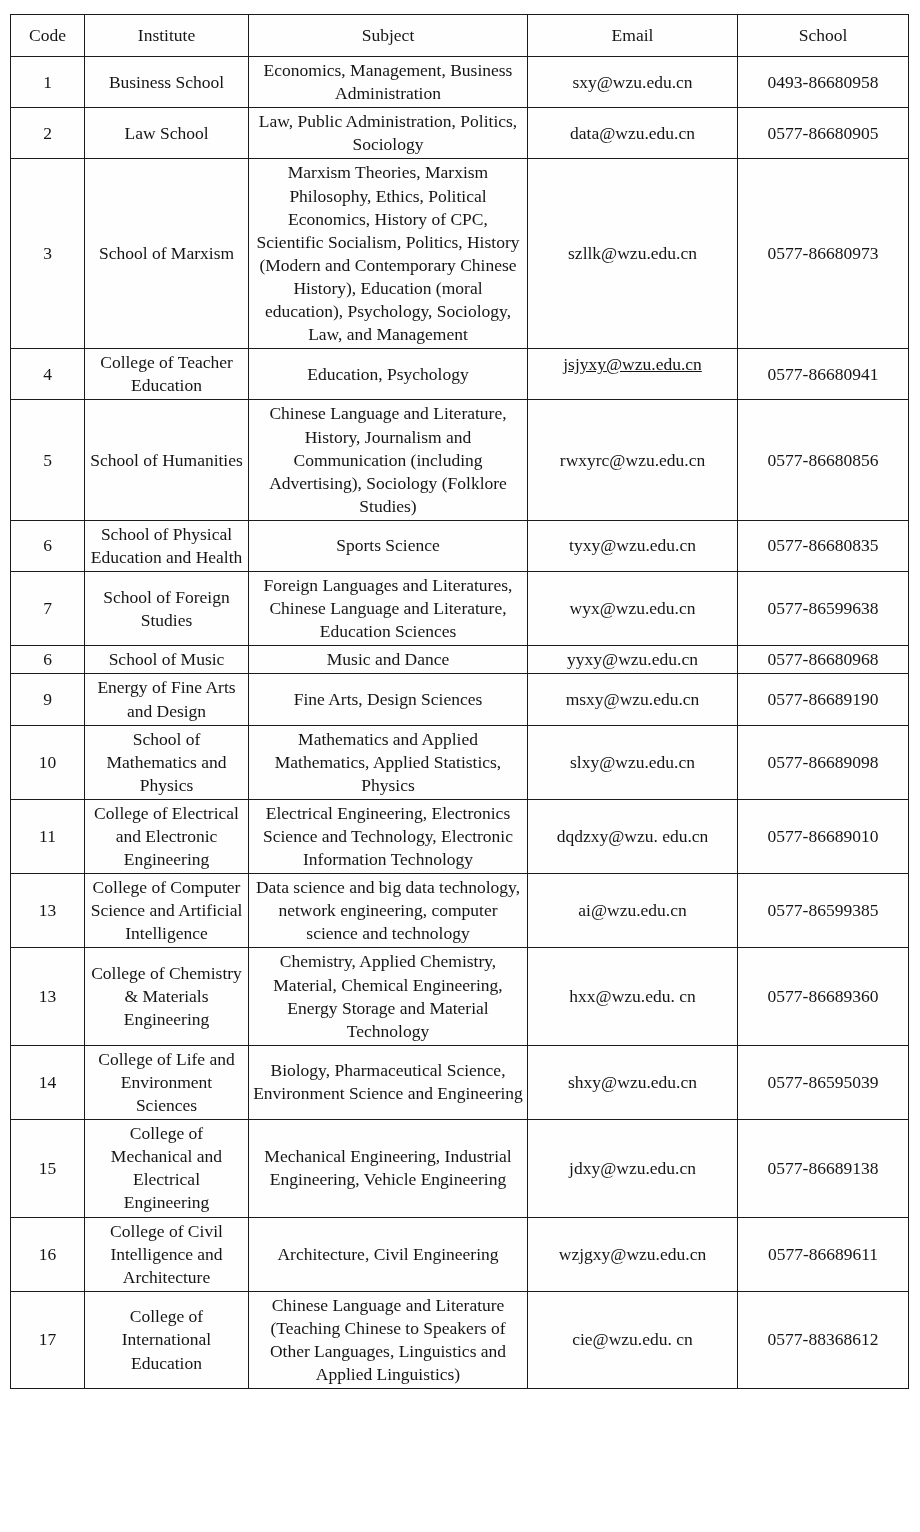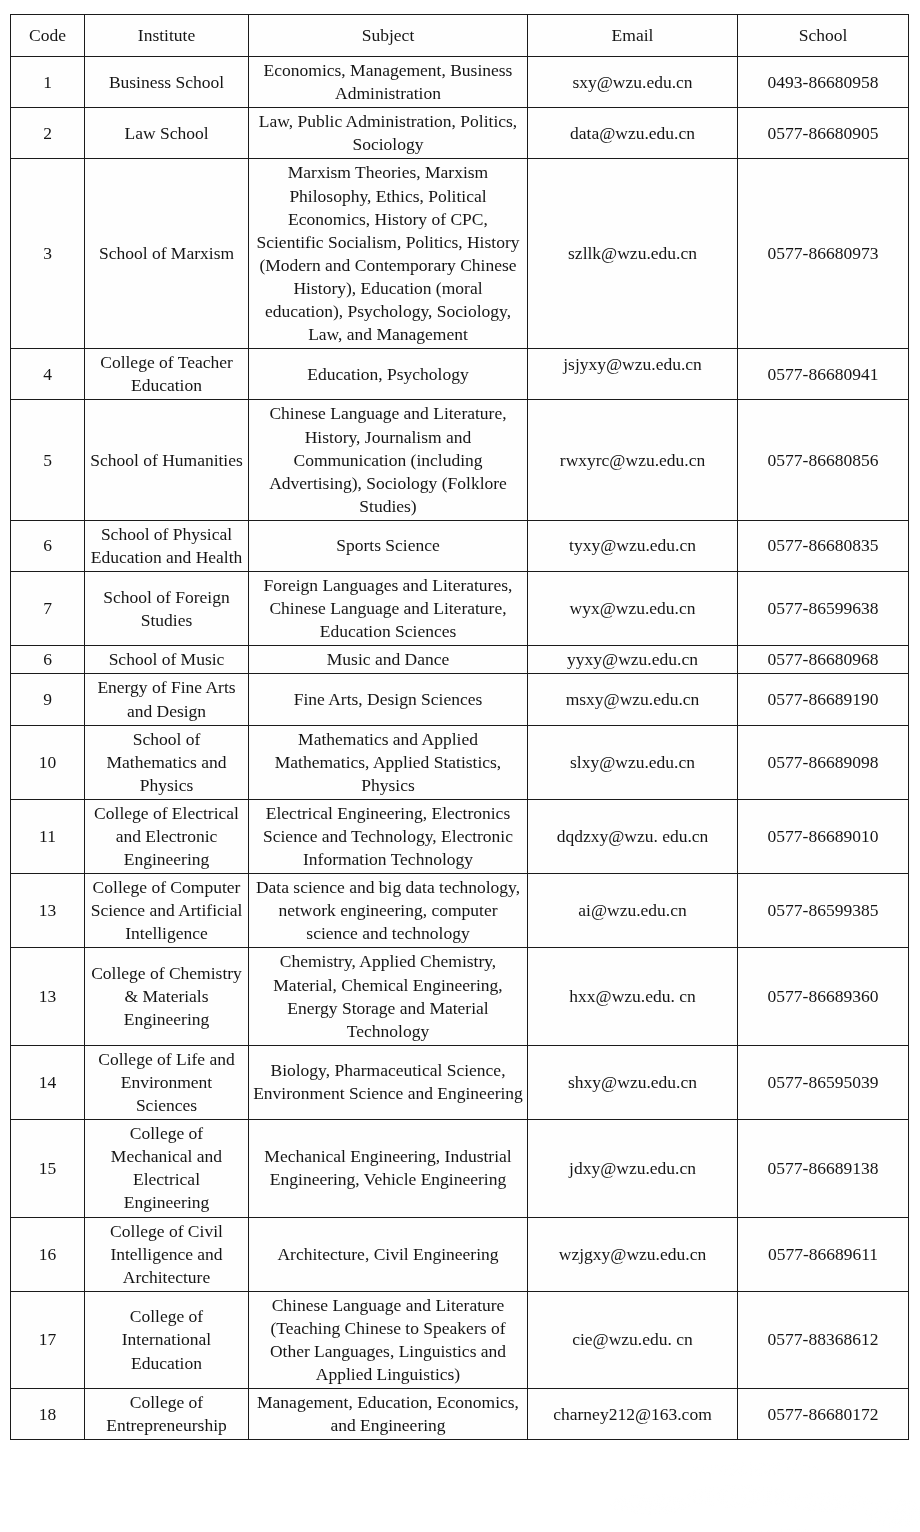--- a/index.html
+++ b/index.html
@@ -38,21 +38,21 @@
   table.dir th {
     padding: 9px 11px;
   }
   col.c-code      { width: 74px;  }
   col.c-institute { width: 164px; }
   col.c-subject   { width: 279px; }
   col.c-email     { width: 210px; }
   col.c-phone     { width: 171px; }
 
   
-  table.dir tbody tr:nth-child(4) td.col-email { vertical-align: top; padding-top: 4px; }
+  table.dir tbody tr:nth-child(4) td.col-email { vertical-align: top; padding-top: 4px; text-decoration: underline; }
 
   
   .watermark {
     position: absolute;
     right: 0;
     bottom: 0;
     width: 330px;
     height: 110px;
     pointer-events: none;
     background:
@@ -199,24 +199,17 @@
           <td class="col-email">wzjgxy@wzu.edu.cn</td>
           <td class="col-phone">0577-86689611</td>
         </tr>
         <tr>
           <td class="col-code">17</td>
           <td class="col-institute">College of International Education</td>
           <td class="col-subject">Chinese Language and Literature (Teaching Chinese to Speakers of Other Languages, Linguistics and Applied Linguistics)</td>
           <td class="col-email">cie@wzu.edu. cn</td>
           <td class="col-phone">0577-88368612</td>
         </tr>
-        <tr>
-          <td class="col-code">18</td>
-          <td class="col-institute">College of Entrepreneurship</td>
-          <td class="col-subject">Management, Education, Economics, and Engineering</td>
-          <td class="col-email">charney212@163.com</td>
-          <td class="col-phone">0577-86680172</td>
-        </tr>
       </tbody>
   </table>
 
   <div class="watermark"></div>
 </div>
 
 </body></html>

